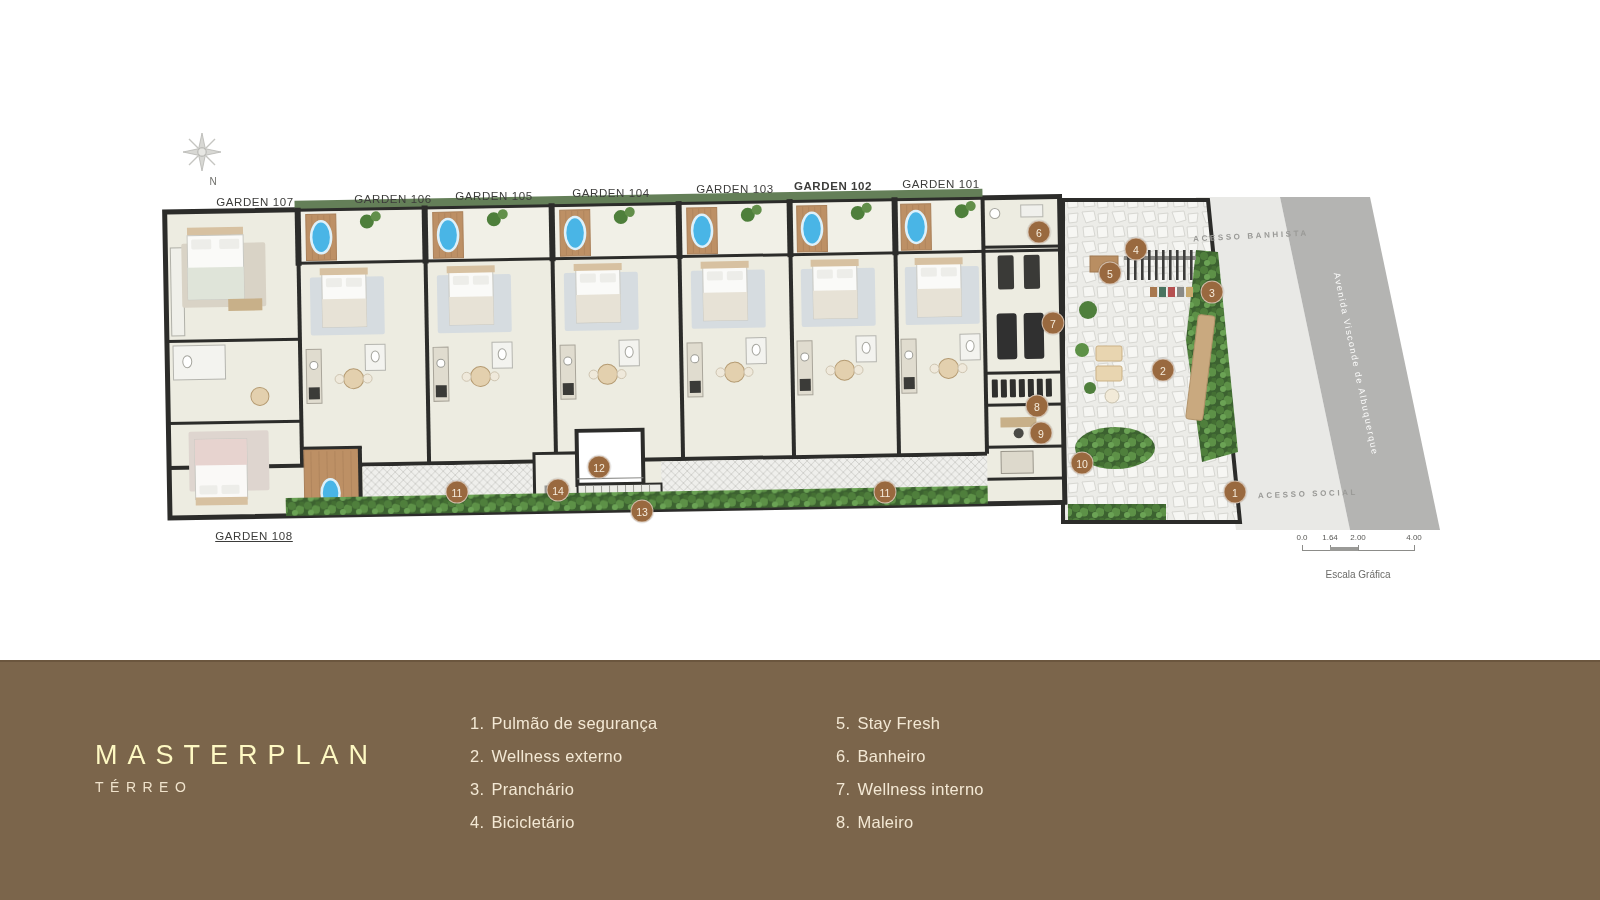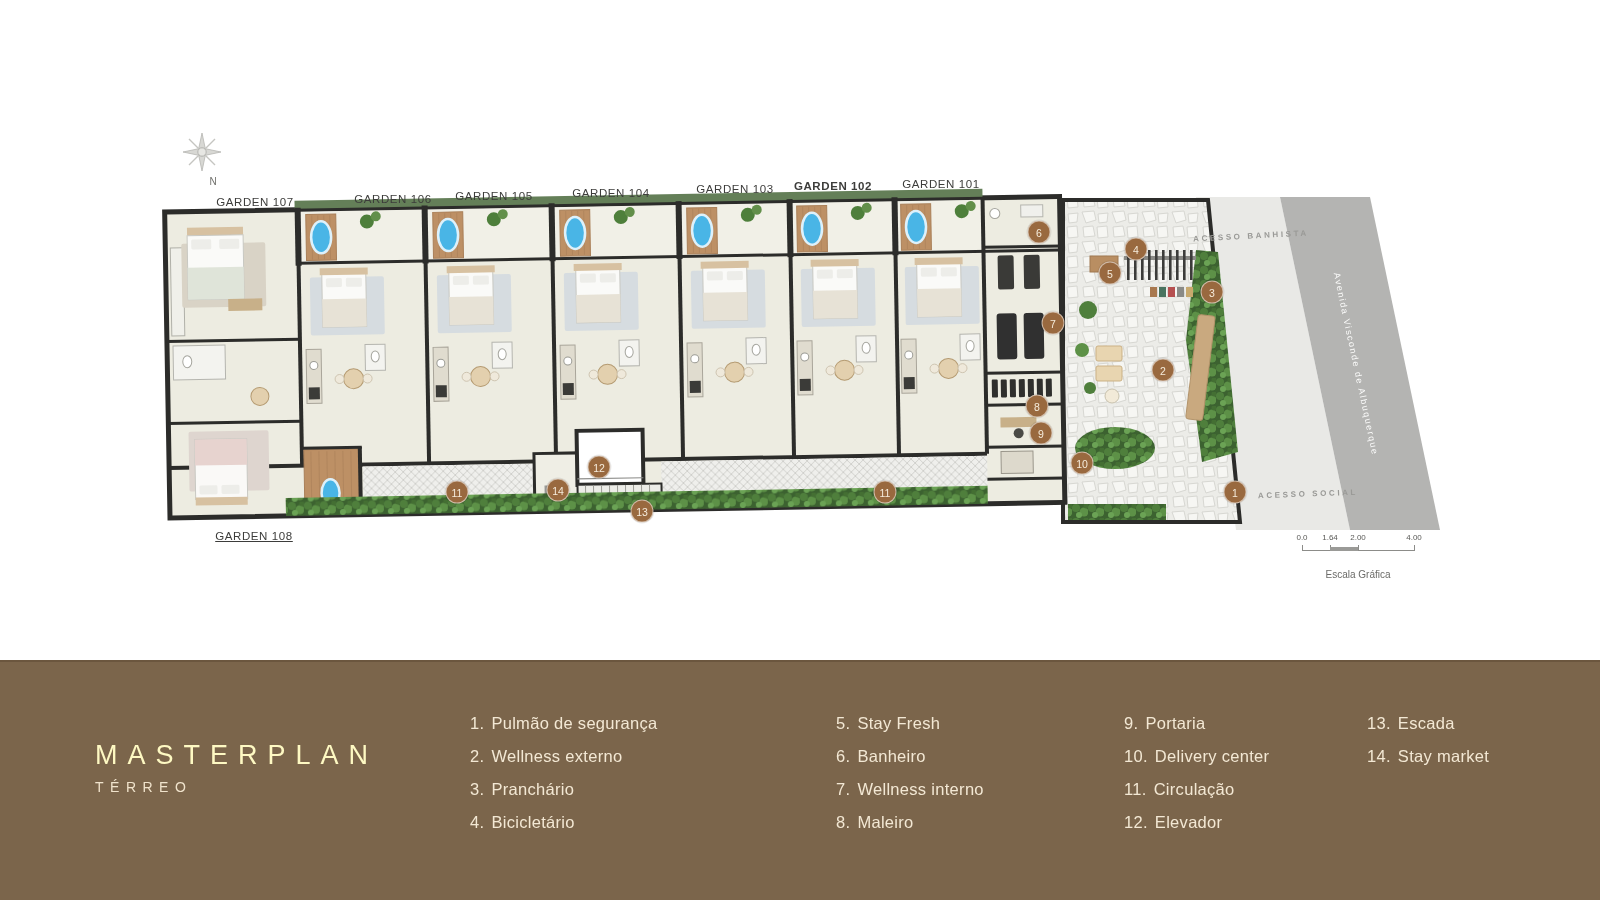--- a/index.html
+++ b/index.html
@@ -331,25 +331,15 @@
       <div class="legend-item"><span class="num">2.</span><span>Wellness externo</span></div>
       <div class="legend-item"><span class="num">3.</span><span>Pranchário</span></div>
       <div class="legend-item"><span class="num">4.</span><span>Bicicletário</span></div>
     </div>
     <div class="legend-col col-2">
       <div class="legend-item"><span class="num">5.</span><span>Stay Fresh</span></div>
       <div class="legend-item"><span class="num">6.</span><span>Banheiro</span></div>
       <div class="legend-item"><span class="num">7.</span><span>Wellness interno</span></div>
       <div class="legend-item"><span class="num">8.</span><span>Maleiro</span></div>
     </div>
-    <div class="legend-col col-3">
-      <div class="legend-item"><span class="num">9.</span><span>Portaria</span></div>
-      <div class="legend-item"><span class="num">10.</span><span>Delivery center</span></div>
-      <div class="legend-item"><span class="num">11.</span><span>Circulação</span></div>
-      <div class="legend-item"><span class="num">12.</span><span>Elevador</span></div>
-    </div>
-    <div class="legend-col col-4">
-      <div class="legend-item"><span class="num">13.</span><span>Escada</span></div>
-      <div class="legend-item"><span class="num">14.</span><span>Stay market</span></div>
-    </div>
   </div>
 
 </div>
 
 </body></html>

